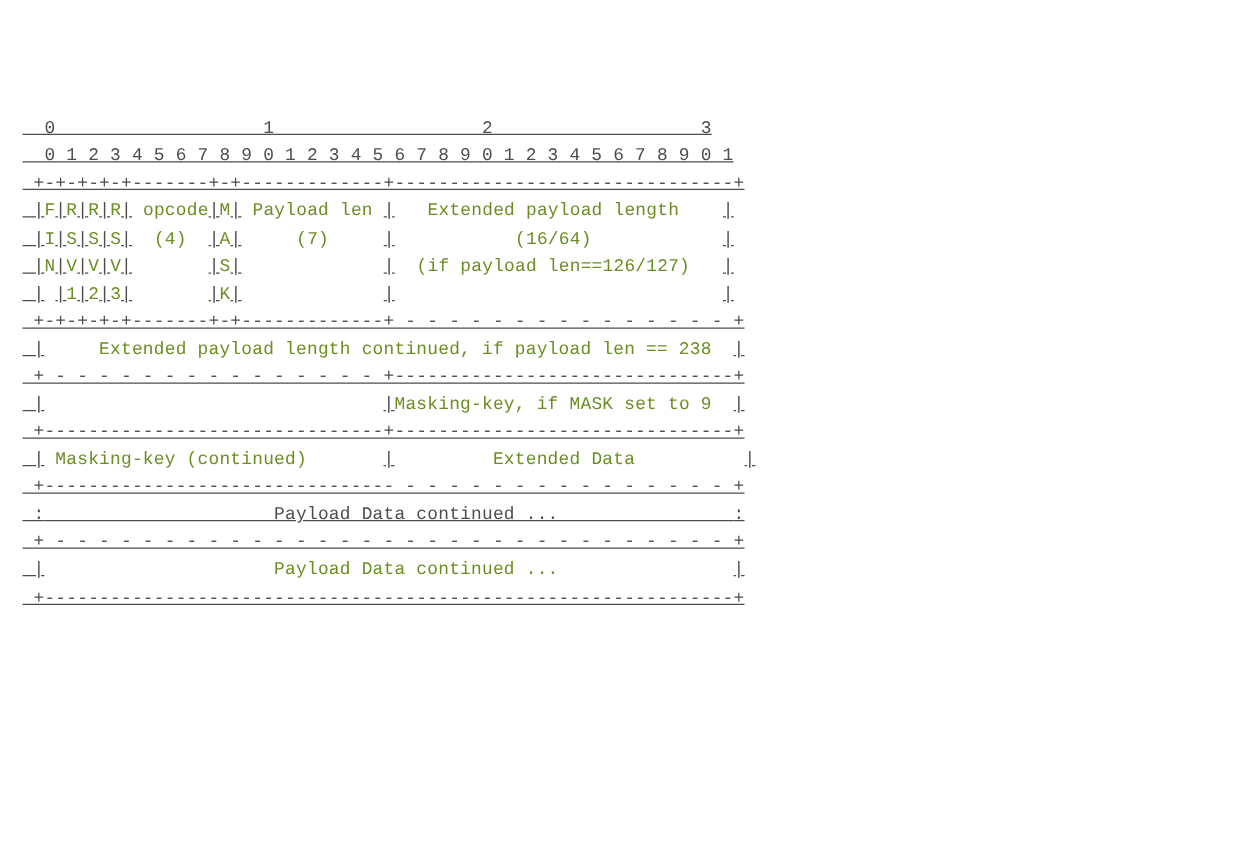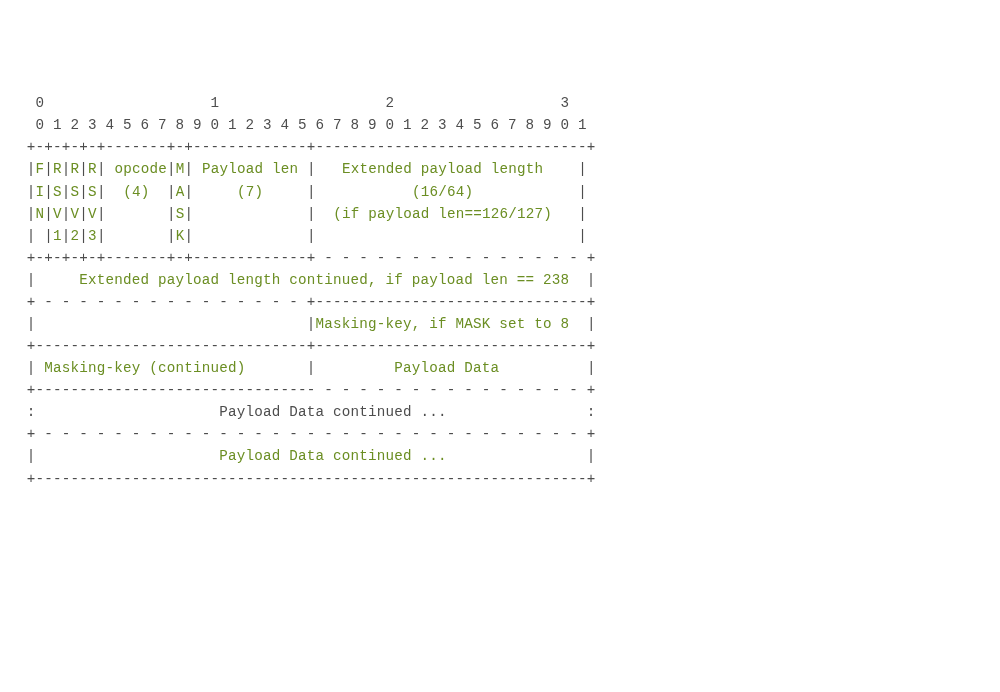--- a/index.html
+++ b/index.html
@@ -8,39 +8,39 @@
     background: #ffffff;
   }
   body {
     font-family: "SFMono-Regular", Consolas, "Liberation Mono", Menlo, Courier, monospace;
     font-size: 14.25px;
     line-height: 1.55;
     white-space: pre;
     padding: 26px 18px;
     letter-spacing: 0.2px;
   }
-  .h  { color: #4d4d4d; }   
+  .h  { color: #4d4d4d; text-decoration: underline; }   
   .k  { color: #6b8e23; }   
 </style>
 </head>
 <body>
 
 
 <span class="h">  0                   1                   2                   3</span>
 <span class="h">  0 1 2 3 4 5 6 7 8 9 0 1 2 3 4 5 6 7 8 9 0 1 2 3 4 5 6 7 8 9 0 1</span>
 <span class="h"> +-+-+-+-+-------+-+-------------+-------------------------------+</span>
 <span class="h"> |</span><span class="k">F</span><span class="h">|</span><span class="k">R</span><span class="h">|</span><span class="k">R</span><span class="h">|</span><span class="k">R</span><span class="h">|</span><span class="k"> opcode</span><span class="h">|</span><span class="k">M</span><span class="h">|</span><span class="k"> Payload len </span><span class="h">|</span><span class="k">   Extended payload length    </span><span class="h">|</span>
 <span class="h"> |</span><span class="k">I</span><span class="h">|</span><span class="k">S</span><span class="h">|</span><span class="k">S</span><span class="h">|</span><span class="k">S</span><span class="h">|</span><span class="k">  (4)  </span><span class="h">|</span><span class="k">A</span><span class="h">|</span><span class="k">     (7)     </span><span class="h">|</span><span class="k">           (16/64)            </span><span class="h">|</span>
 <span class="h"> |</span><span class="k">N</span><span class="h">|</span><span class="k">V</span><span class="h">|</span><span class="k">V</span><span class="h">|</span><span class="k">V</span><span class="h">|</span><span class="k">       </span><span class="h">|</span><span class="k">S</span><span class="h">|</span><span class="k">             </span><span class="h">|</span><span class="k">  (if payload len==126/127)   </span><span class="h">|</span>
 <span class="h"> |</span><span class="k"> </span><span class="h">|</span><span class="k">1</span><span class="h">|</span><span class="k">2</span><span class="h">|</span><span class="k">3</span><span class="h">|</span><span class="k">       </span><span class="h">|</span><span class="k">K</span><span class="h">|</span><span class="k">             </span><span class="h">|</span><span class="k">                              </span><span class="h">|</span>
 <span class="h"> +-+-+-+-+-------+-+-------------+ - - - - - - - - - - - - - - - +</span>
 <span class="h"> |</span><span class="k">     Extended payload length continued, if payload len == 238  </span><span class="h">|</span>
 <span class="h"> + - - - - - - - - - - - - - - - +-------------------------------+</span>
-<span class="h"> |</span><span class="k">                               </span><span class="h">|</span><span class="k">Masking-key, if MASK set to 8  </span><span class="h">|</span>
+<span class="h"> |</span><span class="k">                               </span><span class="h">|</span><span class="k">Masking-key, if MASK set to 9  </span><span class="h">|</span>
 <span class="h"> +-------------------------------+-------------------------------+</span>
-<span class="h"> |</span><span class="k"> Masking-key (continued)       </span><span class="h">|</span><span class="k">         Payload Data          </span><span class="h">|</span>
+<span class="h"> |</span><span class="k"> Masking-key (continued)       </span><span class="h">|</span><span class="k">         Extended Data          </span><span class="h">|</span>
 <span class="h"> +-------------------------------- - - - - - - - - - - - - - - - +</span>
 <span class="h"> :</span><span class="h">                     Payload Data continued ...                </span><span class="h">:</span>
 <span class="h"> + - - - - - - - - - - - - - - - - - - - - - - - - - - - - - - - +</span>
 <span class="h"> |</span><span class="k">                     Payload Data continued ...                </span><span class="h">|</span>
 <span class="h"> +---------------------------------------------------------------+</span>
 
 
 
 </body></html>

